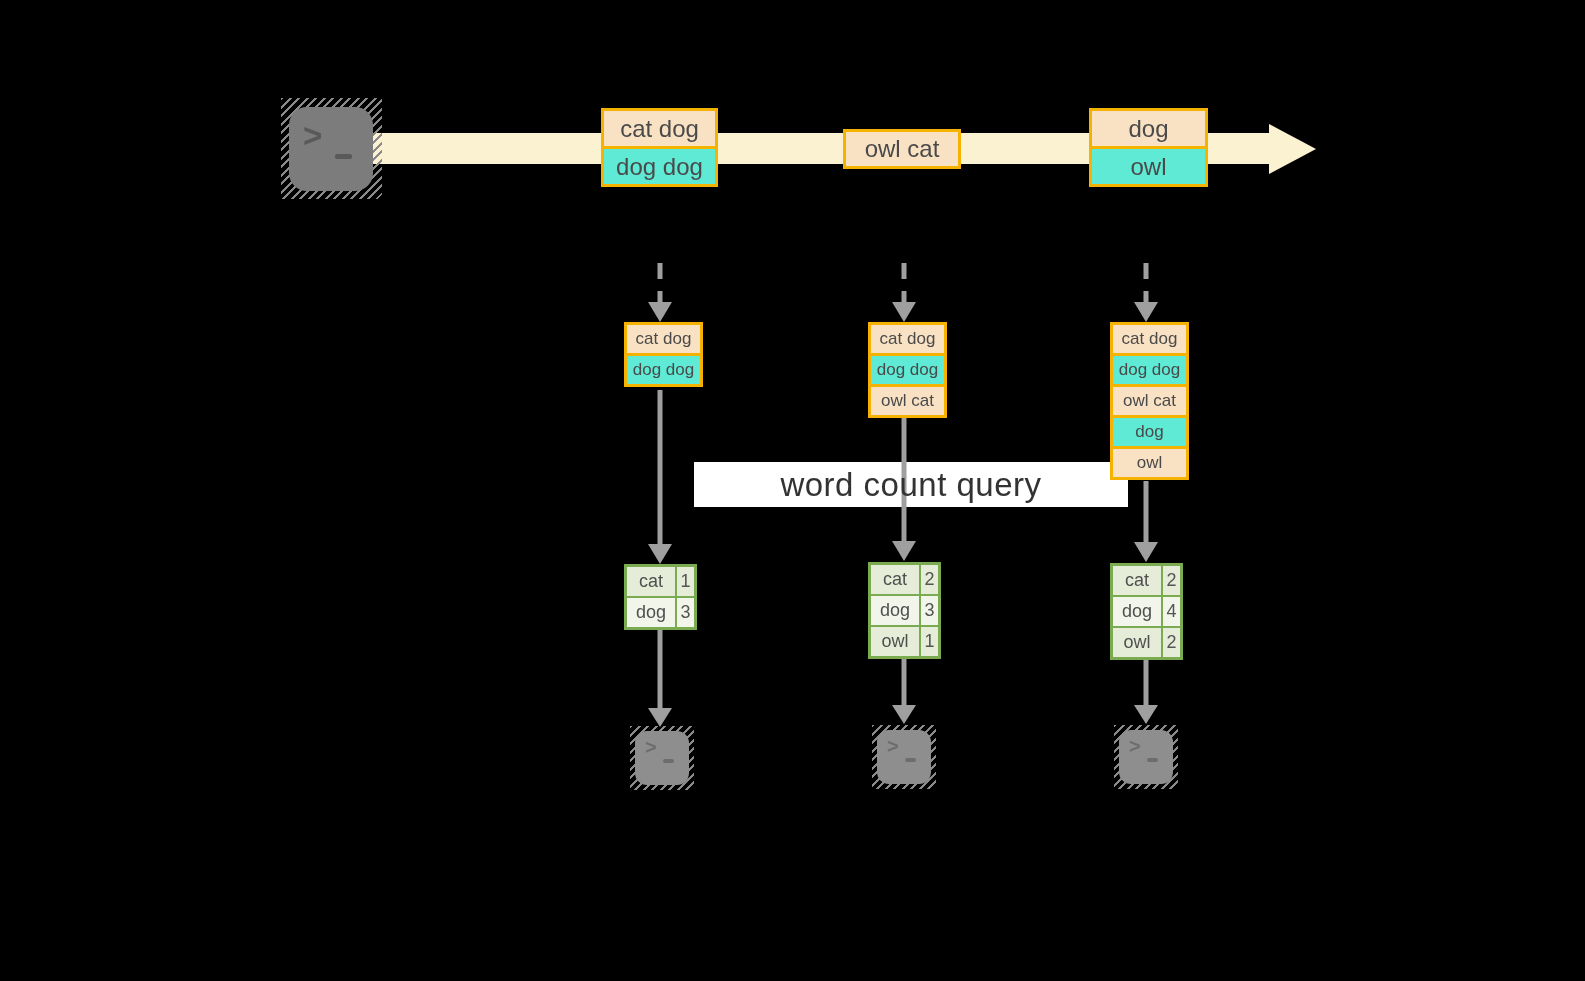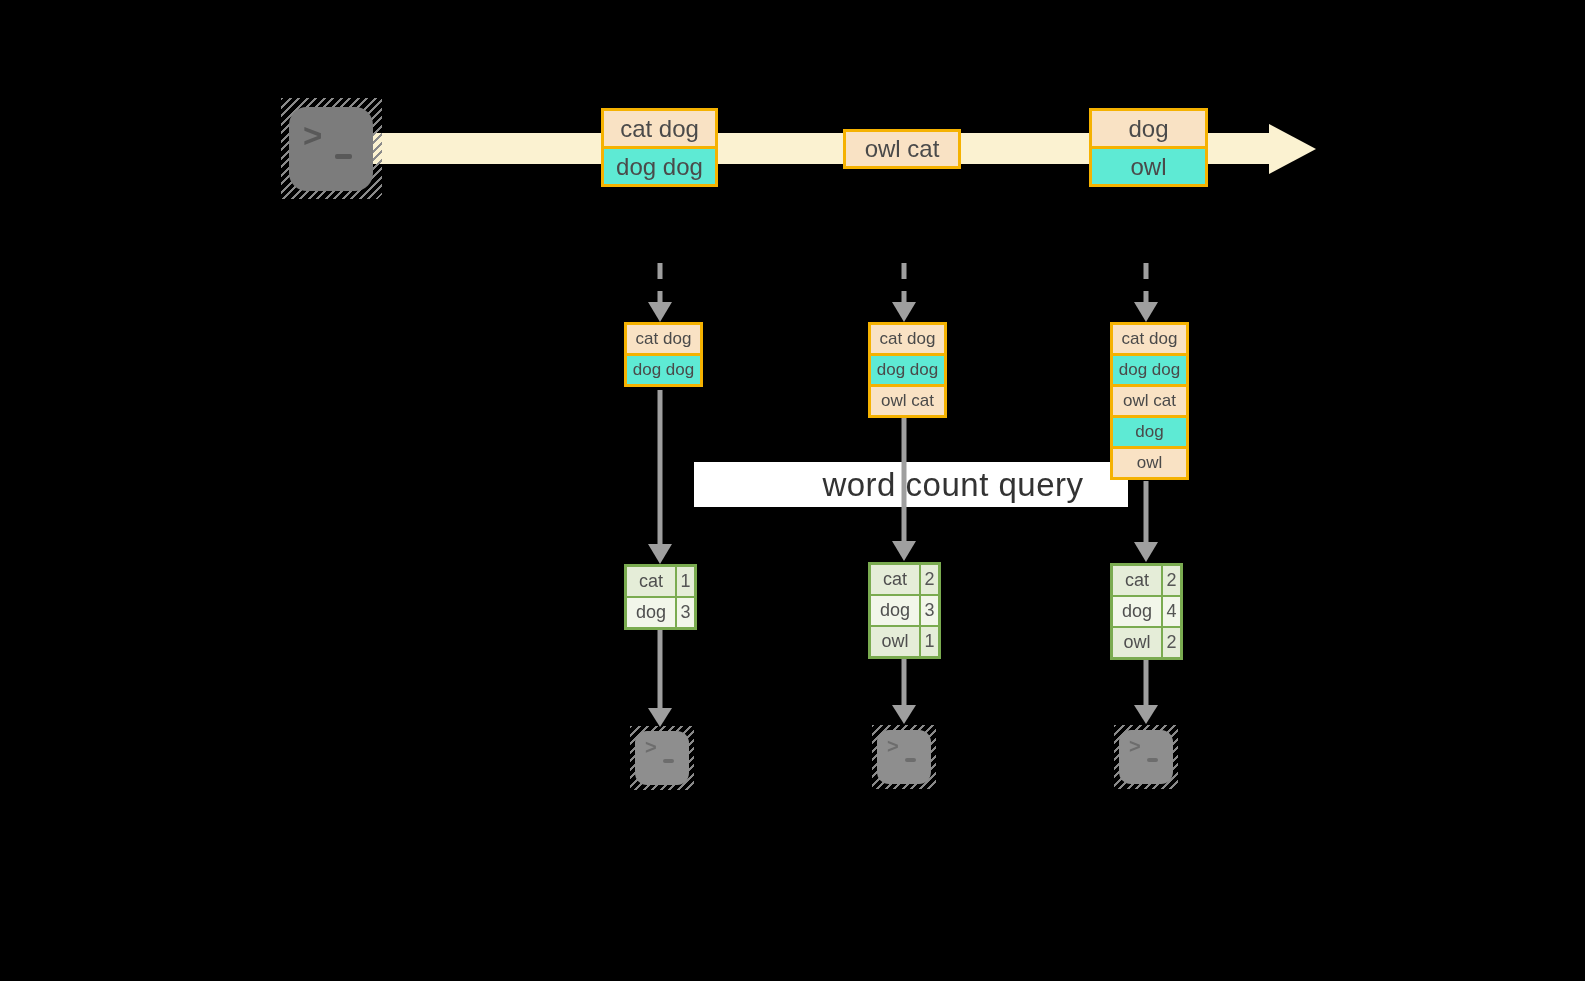--- a/index.html
+++ b/index.html
@@ -20,21 +20,21 @@
   .peach{background:#f9e2c4;} .cream{background:#5eead4;}
 
   
   .stack{position:absolute;z-index:4;width:73px;border:3px solid #f5b201;background:#f5b201;}
   .stack .cell{height:28px;display:flex;align-items:center;justify-content:center;
     font-size:17px;color:#4a4a4a;}
   .stack .cell + .cell{margin-top:3px;}
 
   
   .query-bg{position:absolute;left:694px;top:462px;width:434px;height:45px;background:#ffffff;z-index:1;}
-  .query-label{position:absolute;left:736px;top:462px;width:434px;height:45px;z-index:5;
+  .query-label{position:absolute;left:694px;top:462px;width:434px;height:45px;z-index:5;
     display:flex;align-items:center;justify-content:center;
     font-size:33px;font-weight:300;color:#333333;letter-spacing:0.5px;}
 
   
   .gtable{position:absolute;z-index:4;width:67px;border:3px solid #7aab50;background:#7aab50;}
   .grow{display:flex;}
   .grow + .grow{margin-top:2px;}
   .gword{width:64px;height:29px;display:flex;align-items:center;justify-content:center;
     font-size:18px;color:#4f4f4f;}
   .gnum{width:23px;height:29px;margin-left:2px;display:flex;align-items:center;justify-content:center;

